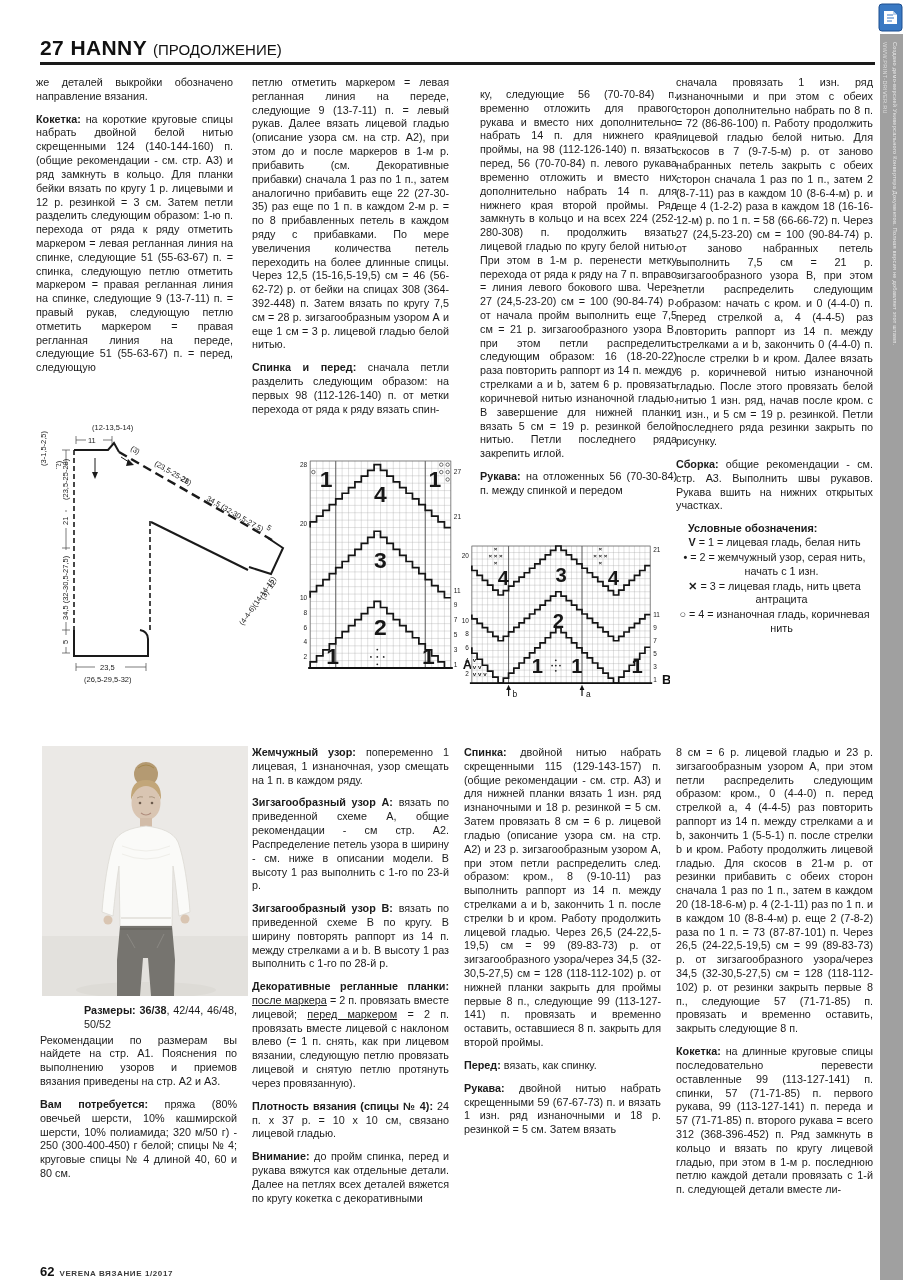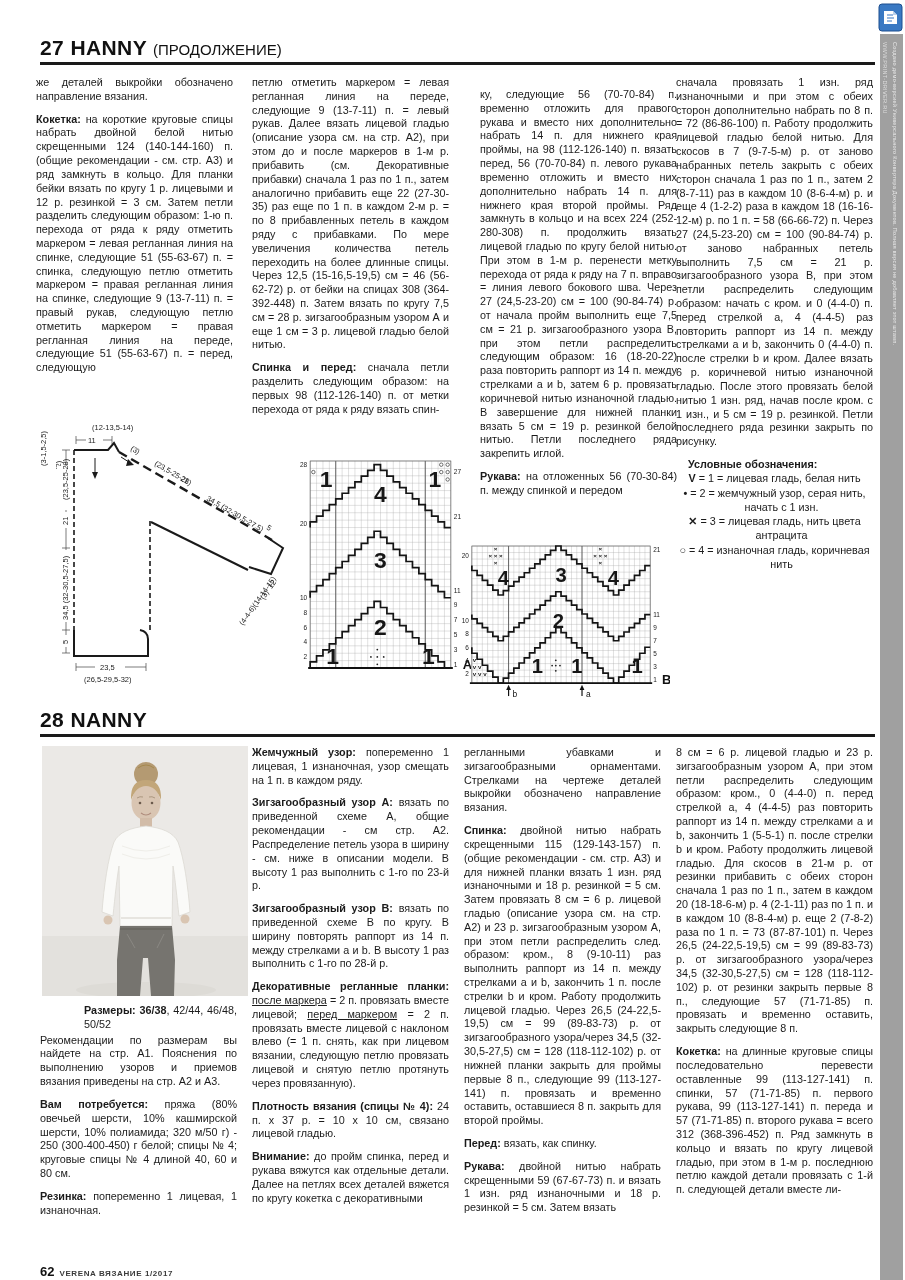--- a/index.html
+++ b/index.html
@@ -58,20 +58,21 @@
     <p class="para"><b class="lead">Спинка и перед:</b> <span>сначала петли разделить следующим образом: на первых 98 (112-126-140) п. от метки перехода от ряда к ряду вязать спин-</span></p>
   </div>
 
   <div class="col" style="left:480px;top:76px;margin-top:12px;">
     <p class="para"><span>ку, следующие 56 (70-70-84) п. временно отложить для правого рукава и вместо них дополнительно набрать 14 п. для нижнего края проймы, на 98 (112-126-140) п. вязать перед, 56 (70-70-84) п. левого рукава временно отложить и вместо них дополнительно набрать 14 п. для нижнего края второй проймы. Ряд замкнуть в кольцо и на всех 224 (252-280-308) п. продолжить вязать лицевой гладью по кругу белой нитью. При этом в 1-м р. перенести метку перехода от ряда к ряду на 7 п. вправо = линия левого бокового шва. Через 27 (24,5-23-20) см = 100 (90-84-74) р. от начала пройм выполнить еще 7,5 см = 21 р. зигзагообразного узора В, при этом петли распределить следующим образом: 16 (18-20-22) раза повторить раппорт из 14 п. между стрелками a и b, затем 6 р. провязать коричневой нитью изнаночной гладью. В завершение для нижней планки вязать 5 см = 19 р. резинкой белой нитью. Петли последнего ряда закрепить иглой.</span></p>
     <p class="para"><b class="lead">Рукава:</b> <span>на отложенных 56 (70-30-84) п. между спинкой и передом</span></p>
   </div>
 
   <div class="col" style="left:676px;top:76px;">
     <p class="para"><span>сначала провязать 1 изн. ряд изнаночными и при этом с обеих сторон дополнительно набрать по 8 п. = 72 (86-86-100) п. Работу продолжить лицевой гладью белой нитью. Для скосов в 7 (9-7-5-м) р. от заново набранных петель закрыть с обеих сторон сначала 1 раз по 1 п., затем 2 (8-7-11) раз в каждом 10 (8-6-4-м) р. и еще 4 (1-2-2) раза в каждом 18 (16-16-12-м) р. по 1 п. = 58 (66-66-72) п. Через 27 (24,5-23-20) см = 100 (90-84-74) р. от заново набранных петель выполнить 7,5 см = 21 р. зигзагообразного узора В, при этом петли распределить следующим образом: начать с кром. и 0 (4-4-0) п. перед стрелкой a, 4 (4-4-5) раз повторить раппорт из 14 п. между стрелками a и b, закончить 0 (4-4-0) п. после стрелки b и кром. Далее вязать 6 р. коричневой нитью изнаночной гладью. После этого провязать белой нитью 1 изн. ряд, начав после кром. с 1 изн., и 5 см = 19 р. резинкой. Петли последнего ряда резинки закрыть по рисунку.</span></p>
+    <p class="para"><b class="lead">Сборка:</b> <span>общие рекомендации - см. стр. А3. Выполнить швы рукавов. Рукава вшить на нижних открытых участках.</span></p>
     <p class="legend-title">Условные обозначения:</p>
     <p class="legend-row"><b class="sym">V</b> <span>= 1 = лицевая гладь, белая нить</span></p>
     <p class="legend-row"><b class="sym">•</b> <span>= 2 = жемчужный узор, серая нить, начать с 1 изн.</span></p>
     <p class="legend-row"><b class="sym">✕</b> <span>= 3 = лицевая гладь, нить цвета антрацита</span></p>
     <p class="legend-row"><b class="sym">○</b> <span>= 4 = изнаночная гладь, коричневая нить</span></p>
   </div>
 
   <svg class="abs" style="left:40px;top:420px;width:288px;height:270px;" viewBox="0 0 288 270" font-size="7.5" fill="#222" stroke-linecap="butt">
 
     <text x="52" y="10">(12-13,5-14)</text>
@@ -226,23 +227,20 @@
       <circle cx="98.8" cy="131.06" r="0.9" fill="#222"></circle>
       <line x1="51.1" y1="156.6" x2="51.1" y2="147.6" stroke="#111" stroke-width="1.2"></line>
       <polygon points="48.7,150.6 53.5,150.6 51.1,145.1" fill="#111"></polygon>
       <text x="55.1" y="157.6" font-size="8.5" fill="#111">b</text>
       <line x1="125.3" y1="156.6" x2="125.3" y2="147.6" stroke="#111" stroke-width="1.2"></line>
       <polygon points="122.89999999999999,150.6 127.7,150.6 125.3,145.1" fill="#111"></polygon>
       <text x="129.3" y="157.6" font-size="8.5" fill="#111">a</text>
       <text x="206.2" y="144.6" font-size="13" font-weight="bold" fill="#111">B</text>
     </svg>
 
-  <div class="hdr" style="top:708px;">
-    <span>28 NANNY</span>
-  </div>
 
   <svg class="abs" style="left:42px;top:746px;width:206px;height:250px;" viewBox="0 0 206 250">
     <rect x="0" y="0" width="206" height="250" fill="#ebe9e6"></rect>
     <rect x="0" y="190" width="206" height="60" fill="#e3e1dd"></rect>
     <ellipse cx="104" cy="244" rx="70" ry="8" fill="#dddbd6"></ellipse>
     <circle cx="104" cy="28" r="12" fill="#b49a72"></circle>
     <path d="M96 22 q8 -6 16 0" stroke="#a5894f" stroke-width="1" fill="none"></path>
     <ellipse cx="104" cy="57" rx="14.5" ry="17.5" fill="#d9c5b2"></ellipse>
     <path d="M89 54 Q88 34 104 34 Q120 34 119 54 Q114 40 104 40 Q94 40 89 54 Z" fill="#c2a679"></path>
     <circle cx="98" cy="57" r="1.3" fill="#6b5a4c"></circle>
@@ -258,34 +256,32 @@
     <circle cx="143" cy="173" r="4.5" fill="#d9c5b2"></circle>
     <path d="M78 180 L130 180 L133 214 L132 250 L109 250 L106 212 L101 212 L98 250 L75 250 L75 214 Z" fill="#76746f"></path>
     <path d="M85 188 l8 14 M122 188 l-7 14" stroke="#8a8883" stroke-width="1" fill="none"></path>
     <path d="M78 183 H130" stroke="#68665f" stroke-width="1.5"></path>
   </svg>
 
   <div class="col" style="left:40px;top:1004px;">
     <p class="para" style="margin-bottom:2px;margin-left:44px;"><b class="lead">Размеры:</b> <b>36/38</b><span>, 42/44, 46/48, 50/52</span></p>
     <p class="para"><span>Рекомендации по размерам вы найдете на стр. А1. Пояснения по выполнению узоров и приемов вязания приведены на стр. А2 и А3.</span></p>
     <p class="para"><b class="lead">Вам потребуется:</b> <span>пряжа (80% овечьей шерсти, 10% кашмирской шерсти, 10% полиамида; 320 м/50 г) - 250 (300-400-450) г белой; спицы № 4; круговые спицы № 4 длиной 40, 60 и 80 см.</span></p>
-    <p class="para"><b class="lead">Резинка:</b> <span>попеременно 1 лицевая, 1 изнаночная.</span></p>
   </div>
 
   <div class="col" style="left:252px;top:746px;">
     <p class="para"><b class="lead">Жемчужный узор:</b> <span>попеременно 1 лицевая, 1 изнаночная, узор смещать на 1 п. в каждом ряду.</span></p>
     <p class="para"><b class="lead">Зигзагообразный узор А:</b> <span>вязать по приведенной схеме А, общие рекомендации - см стр. А2. Распределение петель узора в ширину - см. ниже в описании модели. В высоту 1 раз выполнить с 1-го по 23-й р.</span></p>
     <p class="para"><b class="lead">Зигзагообразный узор В:</b> <span>вязать по приведенной схеме В по кругу. В ширину повторять раппорт из 14 п. между стрелками a и b. В высоту 1 раз выполнить с 1-го по 28-й р.</span></p>
     <p class="para"><b class="lead">Декоративные регланные планки:</b> <u>после маркера</u><span> = 2 п. провязать вместе лицевой; </span><u>перед маркером</u><span> = 2 п. провязать вместе лицевой с наклоном влево (= 1 п. снять, как при лицевом вязании, следующую петлю провязать лицевой и снятую петлю протянуть через провязанную).</span></p>
     <p class="para"><b class="lead">Плотность вязания (спицы № 4):</b> <span>24 п. х 37 р. = 10 х 10 см, связано лицевой гладью.</span></p>
     <p class="para"><b class="lead">Внимание:</b> <span>до пройм спинка, перед и рукава вяжутся как отдельные детали. Далее на петлях всех деталей вяжется по кругу кокетка с декоративными</span></p>
   </div>
 
   <div class="col" style="left:464px;top:746px;">
-    <p class="para"><span>регланными убавками и зигзагообразными орнаментами. Стрелками на чертеже деталей выкройки обозначено направление вязания.</span></p>
     <p class="para"><b class="lead">Спинка:</b> <span>двойной нитью набрать скрещенными 115 (129-143-157) п. (общие рекомендации - см. стр. А3) и для нижней планки вязать 1 изн. ряд изнаночными и 18 р. резинкой = 5 см. Затем провязать 8 см = 6 р. лицевой гладью (описание узора см. на стр. А2) и 23 р. зигзагообразным узором А, при этом петли распределить след. образом: кром., 8 (9-10-11) раз выполнить раппорт из 14 п. между стрелками a и b, закончить 1 п. после стрелки b и кром. Работу продолжить лицевой гладью. Через 26,5 (24-22,5-19,5) см = 99 (89-83-73) р. от зигзагообразного узора/через 34,5 (32-30,5-27,5) см = 128 (118-112-102) р. от нижней планки закрыть для проймы первые 8 п., следующие 99 (113-127-141) п. провязать и временно оставить, оставшиеся 8 п. закрыть для второй проймы.</span></p>
     <p class="para"><b class="lead">Перед:</b> <span>вязать, как спинку.</span></p>
     <p class="para"><b class="lead">Рукава:</b> <span>двойной нитью набрать скрещенными 59 (67-67-73) п. и вязать 1 изн. ряд изнаночными и 18 р. резинкой = 5 см. Затем вязать</span></p>
   </div>
 
   <div class="col" style="left:676px;top:746px;">
     <p class="para"><span>8 см = 6 р. лицевой гладью и 23 р. зигзагообразным узором А, при этом петли распределить следующим образом: кром., 0 (4-4-0) п. перед стрелкой a, 4 (4-4-5) раз повторить раппорт из 14 п. между стрелками a и b, закончить 1 (5-5-1) п. после стрелки b и кром. Работу продолжить лицевой гладью. Для скосов в 21-м р. от резинки прибавить с обеих сторон сначала 1 раз по 1 п., затем в каждом 20 (18-18-6-м) р. 4 (2-1-11) раз по 1 п. и в каждом 10 (8-8-4-м) р. еще 2 (7-8-2) раза по 1 п. = 73 (87-87-101) п. Через 26,5 (24-22,5-19,5) см = 99 (89-83-73) р. от зигзагообразного узора/через 34,5 (32-30,5-27,5) см = 128 (118-112-102) р. от резинки закрыть первые 8 п., следующие 57 (71-71-85) п. провязать и временно оставить, закрыть следующие 8 п.</span></p>
     <p class="para"><b class="lead">Кокетка:</b> <span>на длинные круговые спицы последовательно перевести оставленные 99 (113-127-141) п. спинки, 57 (71-71-85) п. первого рукава, 99 (113-127-141) п. переда и 57 (71-71-85) п. второго рукава = всего 312 (368-396-452) п. Ряд замкнуть в кольцо и вязать по кругу лицевой гладью, при этом в 1-м р. последнюю петлю каждой детали провязать с 1-й п. следующей детали вместе ли-</span></p>
   </div>
 

